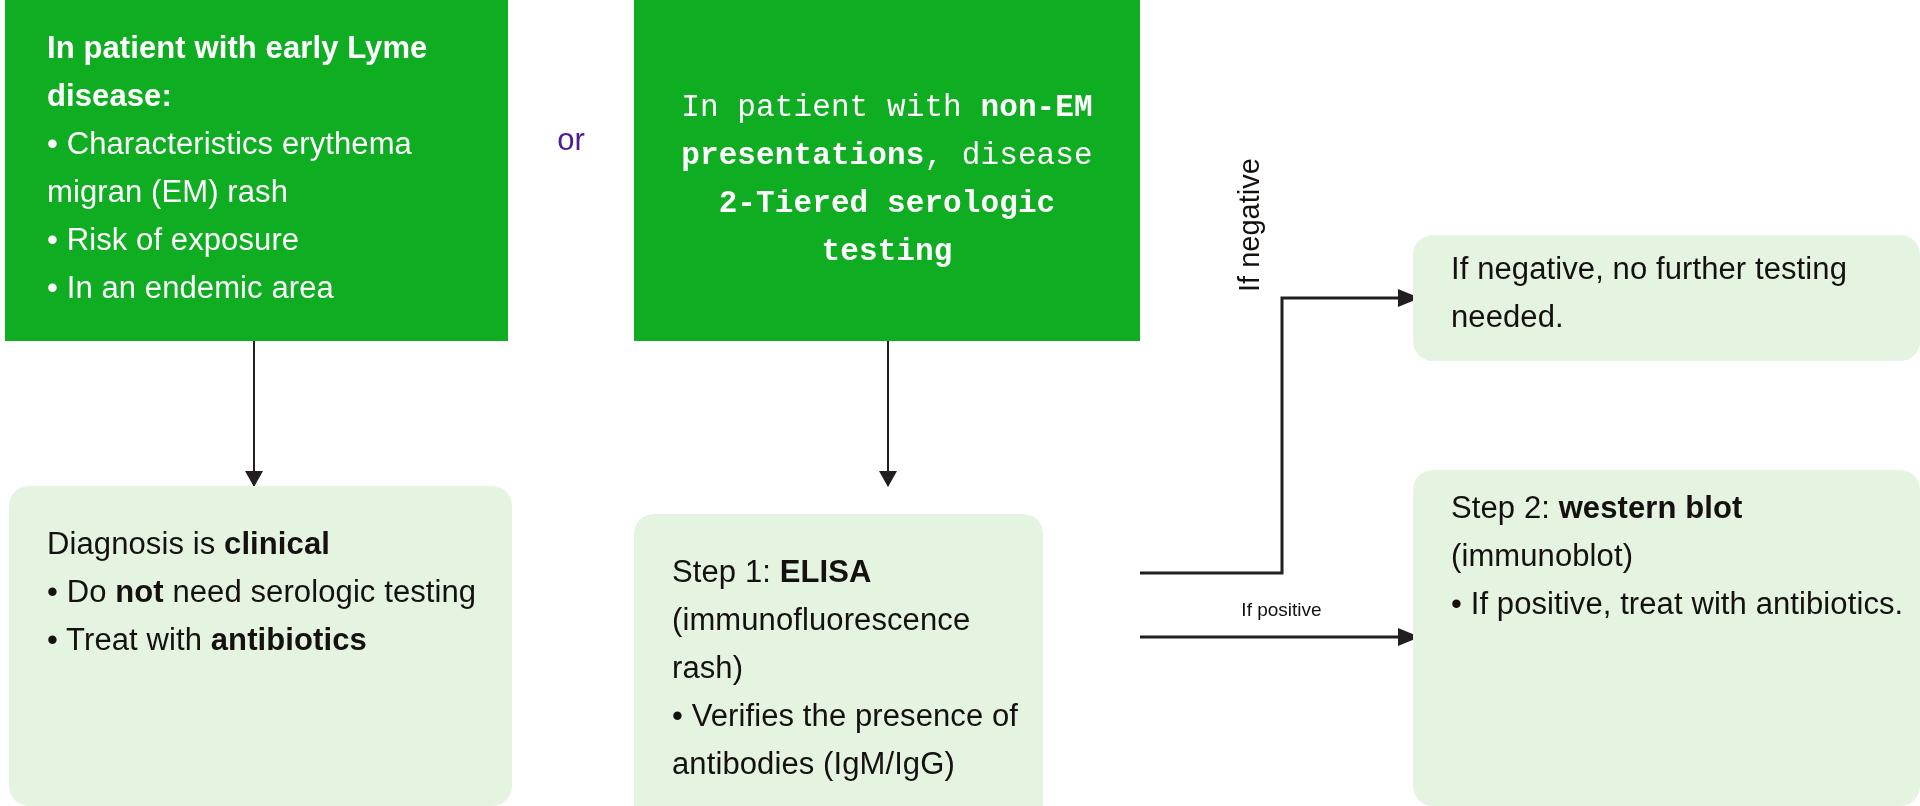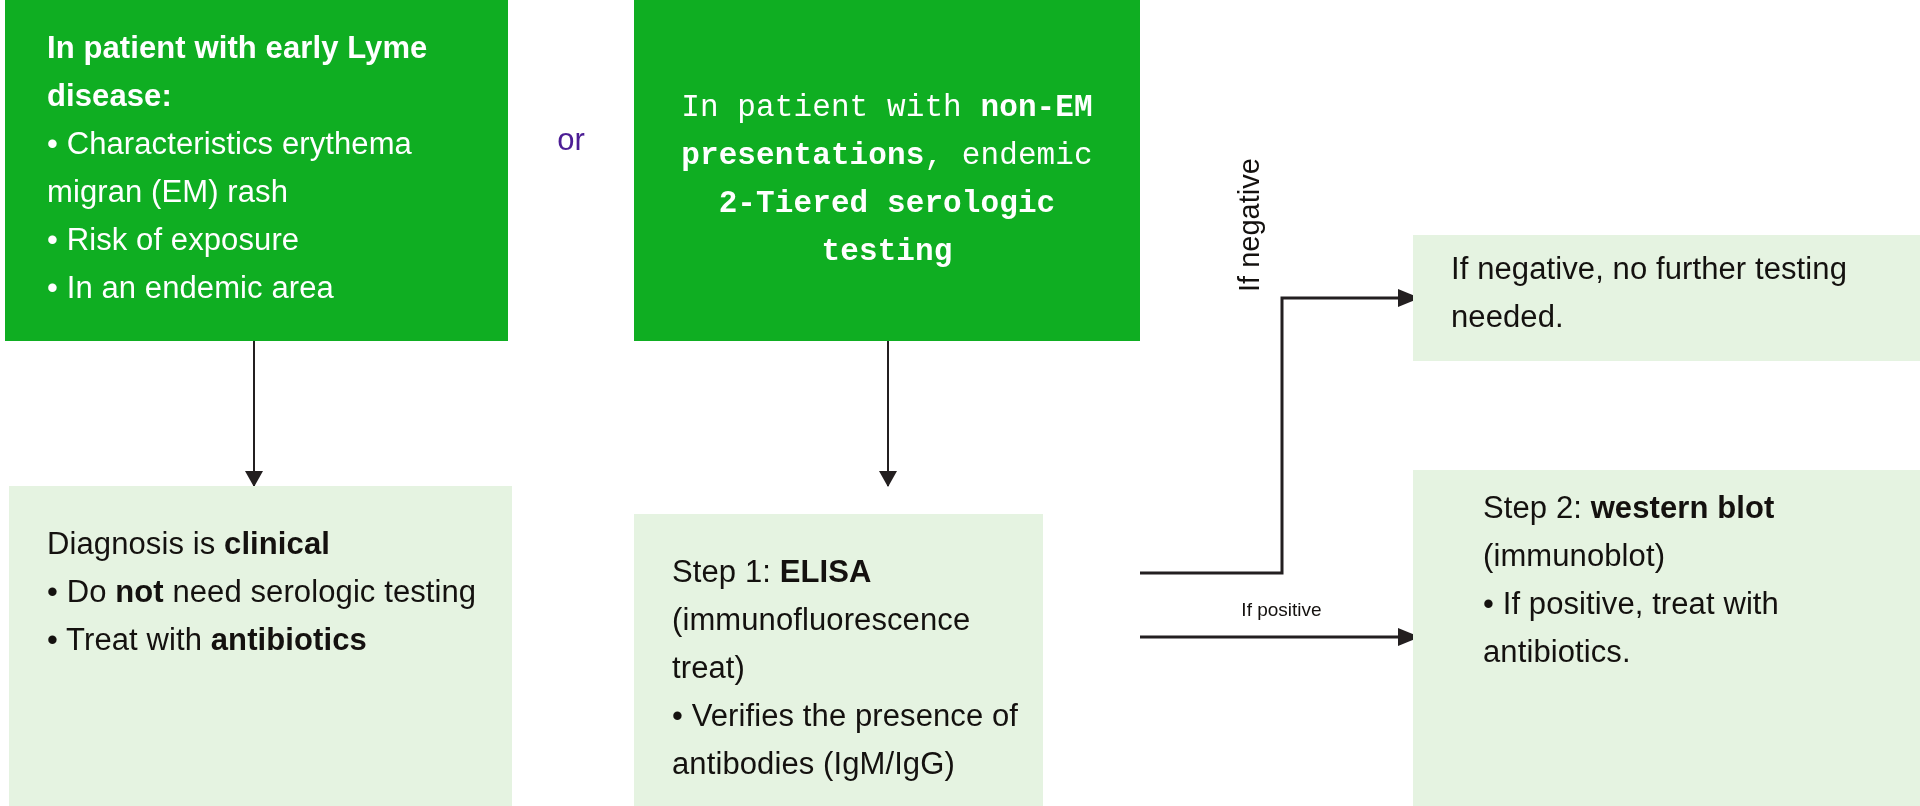--- a/index.html
+++ b/index.html
@@ -24,20 +24,21 @@
     position: absolute;
     box-sizing: border-box;
   }
   .box-green {
     background: #0FAE22;
     color: #ffffff;
   }
   .box-light {
     background: #E5F3E1;
     color: #14110f;
+    border-radius: 20px;
   }
   .box-inner {
     font-size: 31px;
     line-height: 48px;
     letter-spacing: 0.1px;
   }
   .box-inner b { font-weight: 700; }
 
   
   #box-early-lyme {
@@ -90,21 +91,21 @@
     left: 38px; right: 14px; top: 10px;
   }
 
   
   #box-step2 {
     left: 1413px; top: 470px;
     width: 507px; height: 336px;
   }
   #box-step2 .box-inner {
     position: absolute;
-    left: 38px; right: 14px; top: 14px; margin-left: 32px;
+    left: 38px; right: 14px; top: 14px;
   }
 
   
   #or-label {
     position: absolute;
     left: 508px; top: 120px;
     width: 126px;
     text-align: center;
     font-size: 31px;
     line-height: 40px;
@@ -197,40 +198,40 @@
         <span>In an endemic area</span>
       </div>
     </div>
   </div>
 
   <div id="or-label">or</div>
 
   <div class="box box-green" id="box-non-em">
     <div class="box-inner">
       <div><span>In patient with </span><b>non-EM</b></div>
-      <div><b>presentations</b><span>, endemic</span></div>
+      <div><b>presentations</b><span>, disease</span></div>
       <div><b>2-Tiered serologic testing</b></div>
     </div>
   </div>
 
   <div class="v-arrow" id="arrow-lyme-to-diagnosis"></div>
   <div class="v-arrow" id="arrow-nonem-to-step1"></div>
 
   <div class="box box-light" id="box-diagnosis">
     <div class="box-inner">
       <div><span>Diagnosis is </span><b>clinical</b></div>
       <div><span>•</span> <span>Do </span><b>not</b><span> need serologic testing</span></div>
       <div><span>•</span> <span>Treat with </span><b>antibiotics</b></div>
     </div>
   </div>
 
   <div class="box box-light" id="box-step1">
     <div class="box-inner">
       <div><span>Step 1: </span><b>ELISA</b></div>
-      <div>(immunofluorescence treat)</div>
+      <div>(immunofluorescence rash)</div>
       <div><span>•</span> <span>Verifies the presence of antibodies (IgM/IgG)</span></div>
     </div>
   </div>
 
   <div id="conn-negative">
     <svg width="283" height="287" viewBox="0 0 283 287" xmlns="http://www.w3.org/2000/svg">
       <path d="M 0 285 L 142 285 L 142 10 L 262 10" fill="none" stroke="#231f20" stroke-width="3"></path>
       <polygon points="258,1 280,10 258,19" fill="#231f20"></polygon>
     </svg>
   </div>

